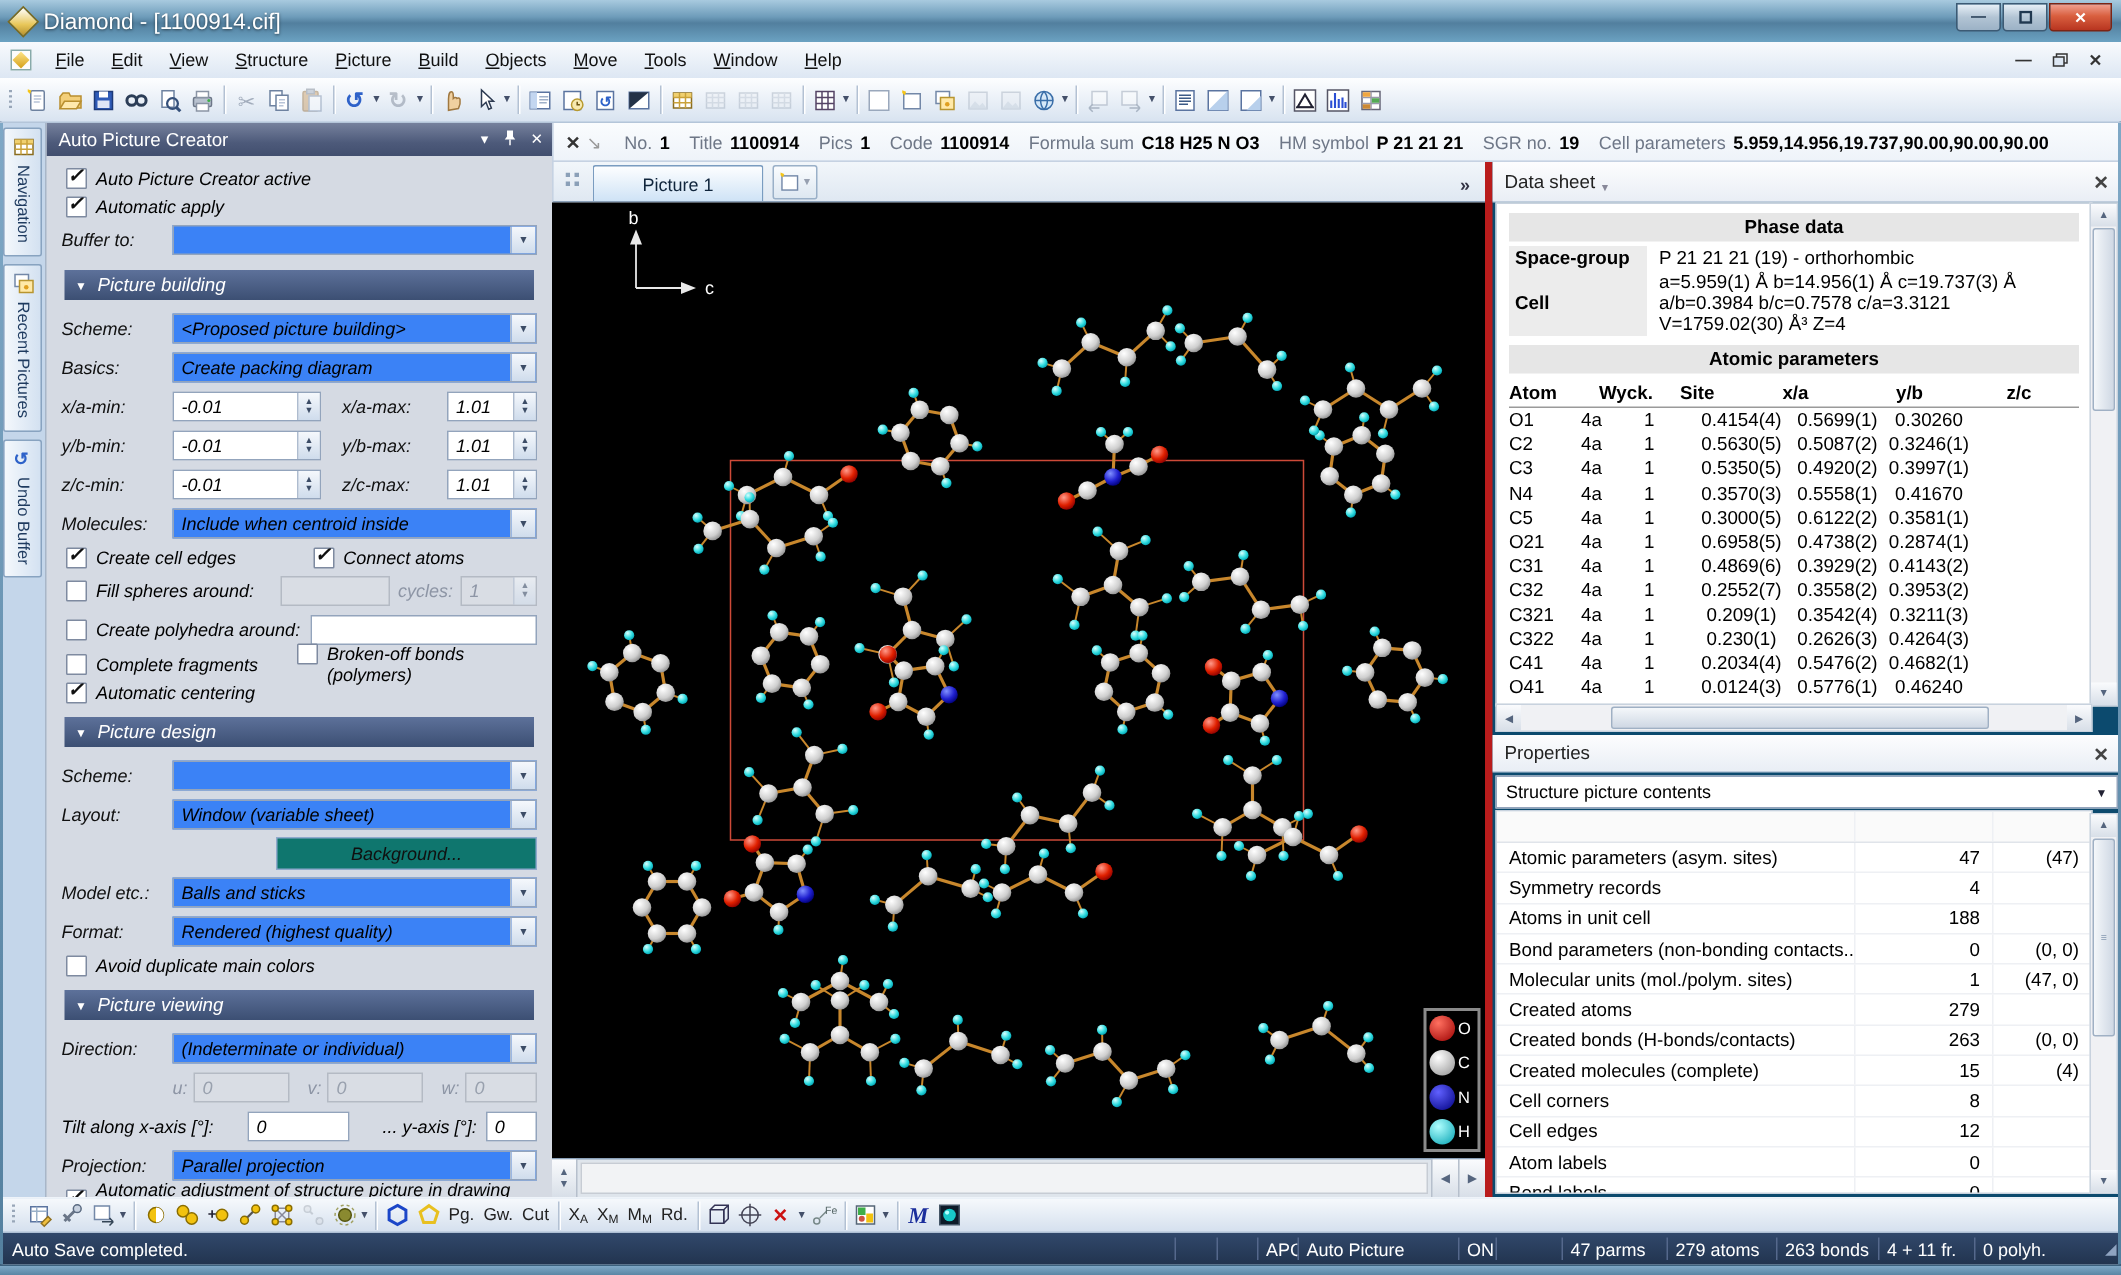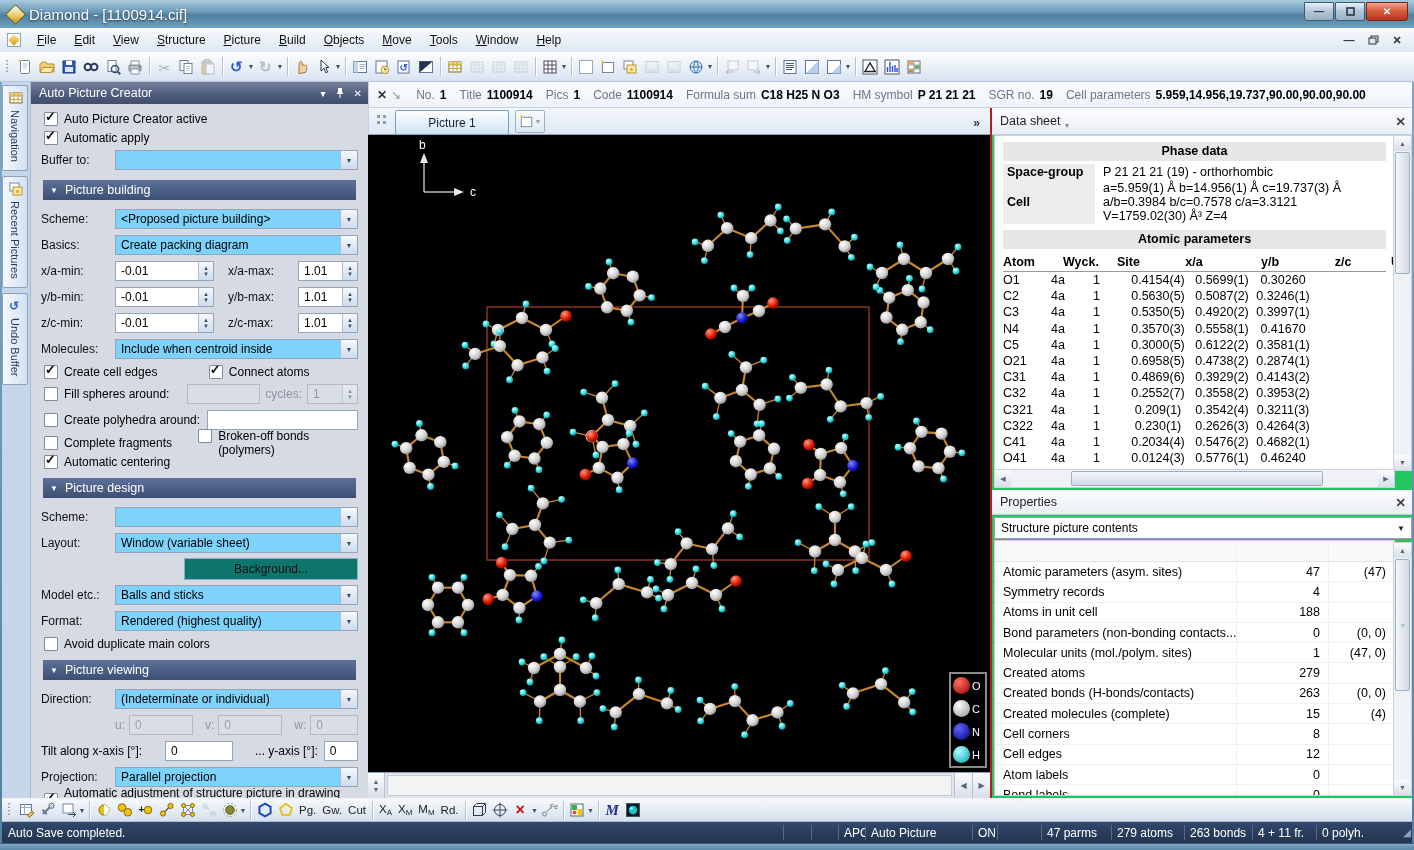--- a/index.html
+++ b/index.html
@@ -58,28 +58,28 @@
     display:flex;flex-direction:column;align-items:center;padding-top:3px;box-sizing:border-box;gap:5px;}
   .side-tab{width:24px;background:linear-gradient(90deg,#f4f8fc,#d3e1f1);border:1px solid #88a3c0;border-radius:2px;
     display:flex;flex-direction:column;align-items:center;padding:3px 0 8px;gap:5px;}
   .side-tab .vtext{writing-mode:vertical-rl;font-size:11px;color:#1e3a5f;}
   
   .apc{position:absolute;left:30px;top:82px;width:338px;height:716px;background:#d5dae3;
     border-left:1px solid #a8b6c8;box-sizing:border-box;overflow:hidden;}
   .apc-title{height:22px;background:linear-gradient(#76819d,#4d5a7a 60%,#414e6e);color:#fff;
     display:flex;align-items:center;padding:0 6px 0 8px;font-size:12.5px;}
   .apc-title .tglyphs{margin-left:auto;display:flex;gap:9px;align-items:center;font-size:10px;}
-  .apc-body{padding:5px 10px 0 10px;}
+  .apc-body{padding:5px 10px 0 10px;font-style:italic;}
   .row{display:flex;align-items:center;height:26px;}
   .cbrow{display:flex;align-items:center;height:19px;}
   .cb{width:12px;height:12px;background:#fff;border:1px solid #7e8aa0;margin:0 6px 0 3px;
     position:relative;flex:none;border-radius:1px;}
   .cb.on::after{content:"✓";position:absolute;top:-4px;left:0;font-size:13px;font-weight:bold;color:#101010;}
   .lab{width:74px;flex:none;color:#101010;}
-  .combo{flex:1;height:18px;background:#7dd3fc;border:1px solid #93a4bc;display:flex;align-items:center;
+  .combo{flex:1;height:18px;background:#3b82f6;border:1px solid #93a4bc;display:flex;align-items:center;
     position:relative;padding-left:5px;overflow:hidden;white-space:nowrap;}
   .combo .dda{position:absolute;right:0;top:0;bottom:0;width:16px;
     background:linear-gradient(#f5f8fc,#cfdcec);border-left:1px solid #aebccf;
     display:grid;place-items:center;font-size:7px;color:#3c4c66;}
   .spin{width:92px;height:18px;background:#fff;border:1px solid #93a4bc;display:flex;align-items:center;
     position:relative;padding-left:5px;flex:none;}
   .spin .ud{position:absolute;right:0;top:0;bottom:0;width:14px;border-left:1px solid #aebccf;
     background:linear-gradient(#f5f8fc,#cfdcec);display:flex;flex-direction:column;
     align-items:center;justify-content:center;font-size:6px;color:#3c4c66;line-height:6px;}
   .fld{height:18px;background:#fff;border:1px solid #93a4bc;display:flex;align-items:center;padding:0 5px;}
@@ -110,21 +110,21 @@
   .leg-sym{color:#fff;font-size:11px;margin-left:2px;}
   .hscroll{position:absolute;left:368px;top:772px;width:622px;height:26px;background:#dfe5ec;
     border-top:1px solid #8aa0b8;display:flex;box-sizing:border-box;}
   .hs-spin{width:16px;border-right:1px solid #b6bfcc;background:linear-gradient(#fafbfd,#d8dfe8);
     display:flex;flex-direction:column;align-items:center;justify-content:center;font-size:7px;color:#55657e;line-height:8px;}
   .hs-track{flex:1;background:#f2f3f5;border:1px solid #c7ccd4;margin:2px;}
   .hs-lr{width:36px;display:flex;}
   .hs-btn{flex:1;display:grid;place-items:center;font-size:8px;color:#55657e;
     background:linear-gradient(#fafbfd,#d8dfe8);border-left:1px solid #b6bfcc;}
   
-  .panel{position:absolute;background:#22c55e;border-left:2px solid #b91c1c;box-sizing:border-box;}
+  .panel{position:absolute;background:#0c4a6e;border-left:5px solid #b91c1c;box-sizing:border-box;}
   .panel-title{height:26px;background:linear-gradient(#fdfdfe,#e9eef5);border-bottom:1px solid #c0cddd;
     display:flex;align-items:center;padding:0 8px;color:#222;font-size:12.5px;}
   .panel-title .pt-x{margin-left:auto;font-weight:bold;color:#444;}
   .pt-dd{font-size:7px;color:#889;margin:8px 0 0 3px;}
   .ds-content{position:absolute;left:2px;right:19px;top:27px;bottom:19px;background:#fff;overflow:hidden;
     border:1px solid #c8d2de;padding:6px 8px 0 8px;}
   .tbl-hdr{background:#e6e6e6;text-align:center;font-weight:bold;font-size:12.5px;height:19px;line-height:19px;margin-bottom:3px;}
   .ph-grid{display:grid;grid-template-columns:92px 1fr;column-gap:8px;font-size:12.5px;}
   .ph-lab{background:#ececec;font-weight:bold;padding:1px 4px;}
   .ph-val{padding:1px 0;}

